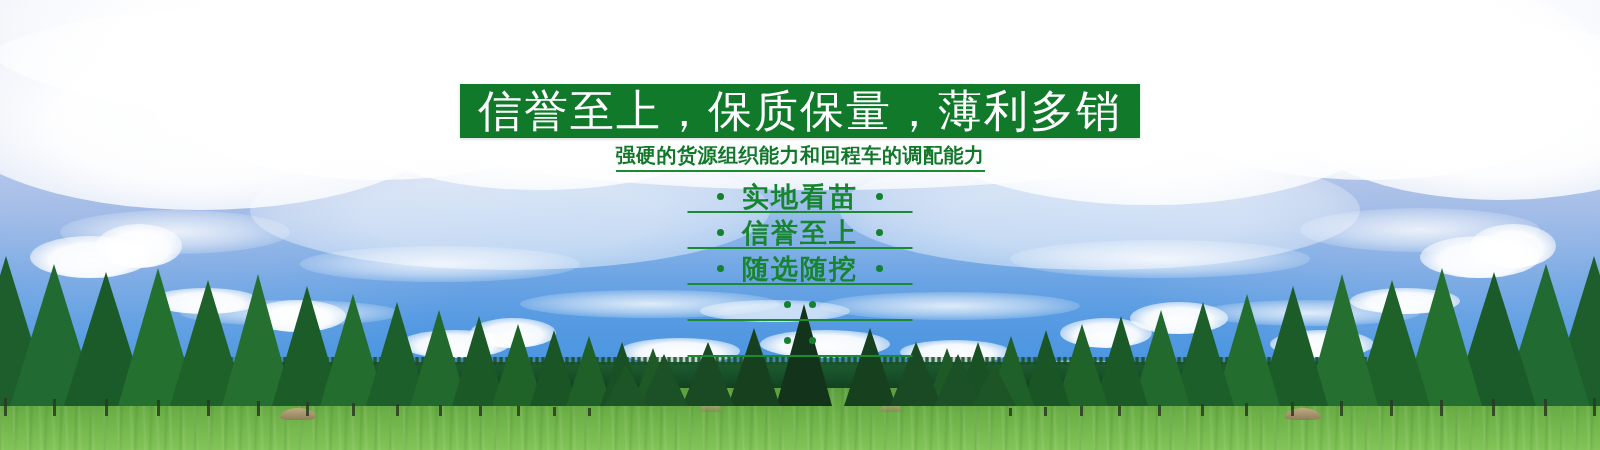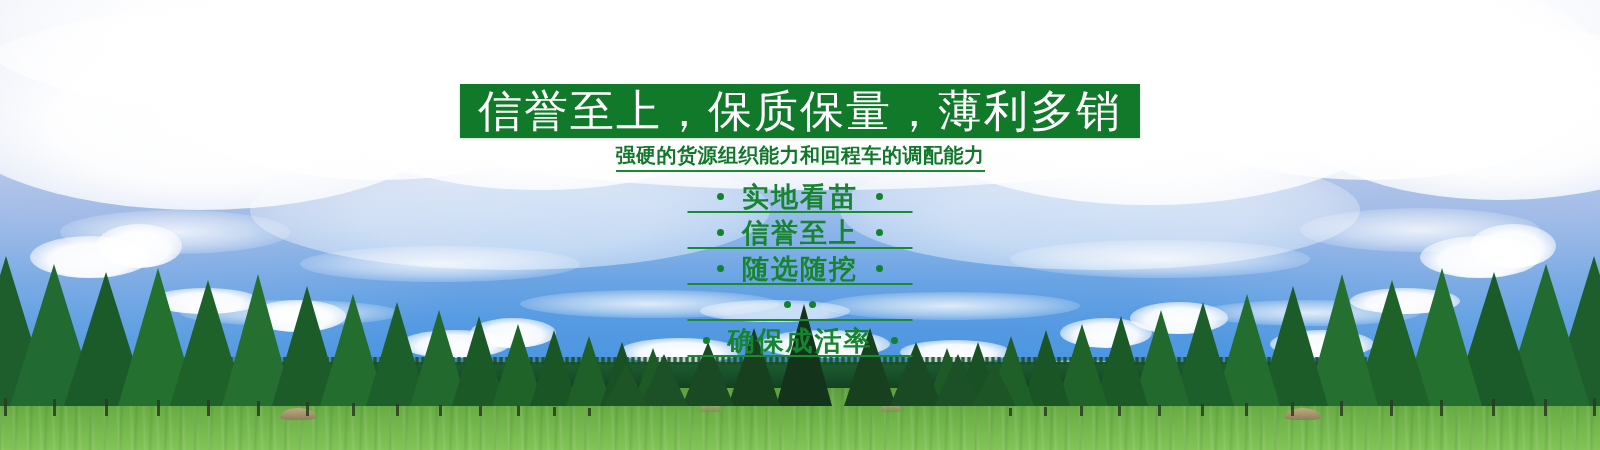--- a/index.html
+++ b/index.html
@@ -501,20 +501,19 @@
       </div>
 
       <div class="feature">
         <span class="dot"></span>
         <span class="dot"></span>
         <span class="rule"></span>
       </div>
 
       <div class="feature">
         <span class="dot"></span>
-        <span class="feature-label">确保成活率</span>
         <span class="dot"></span>
         <span class="rule"></span>
       </div>
 
     </div>
   </div>
 </div>
 
 </body></html>

